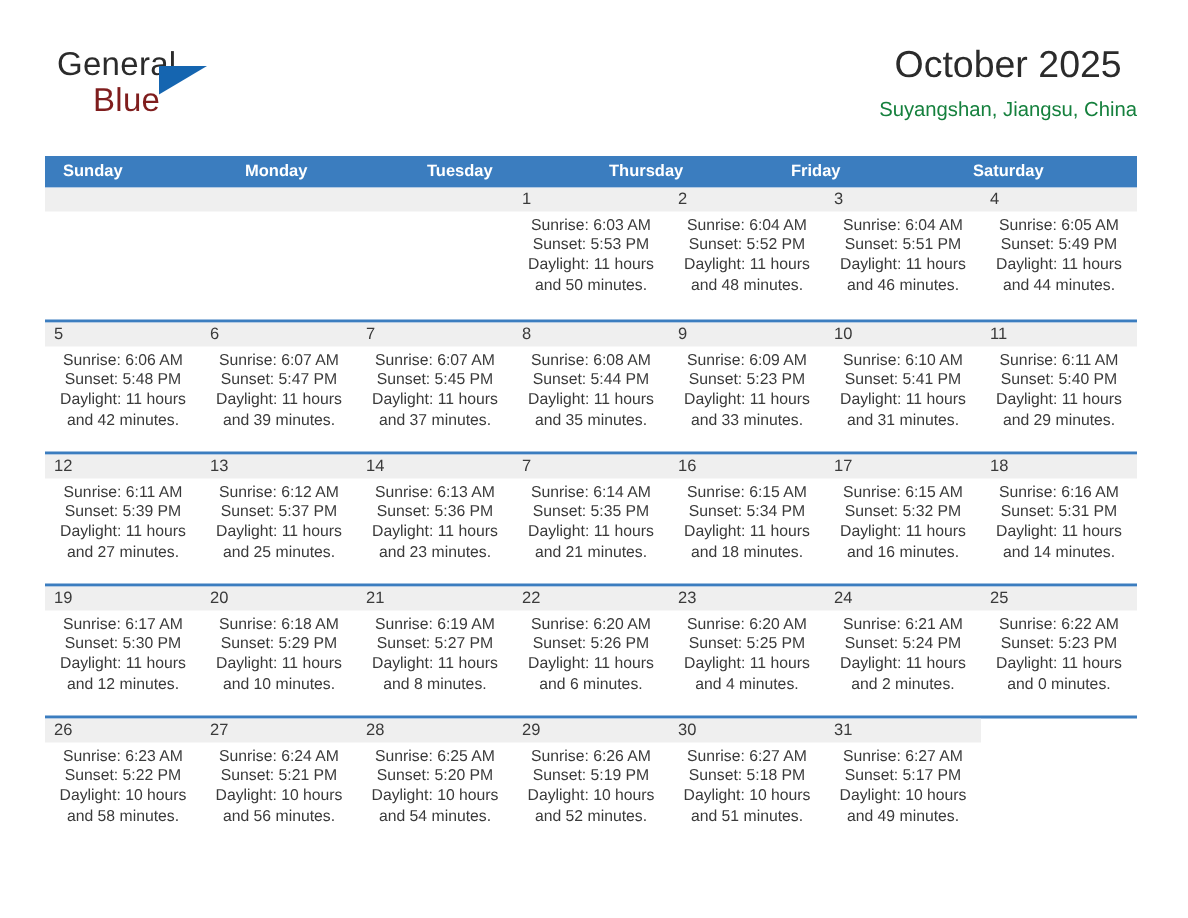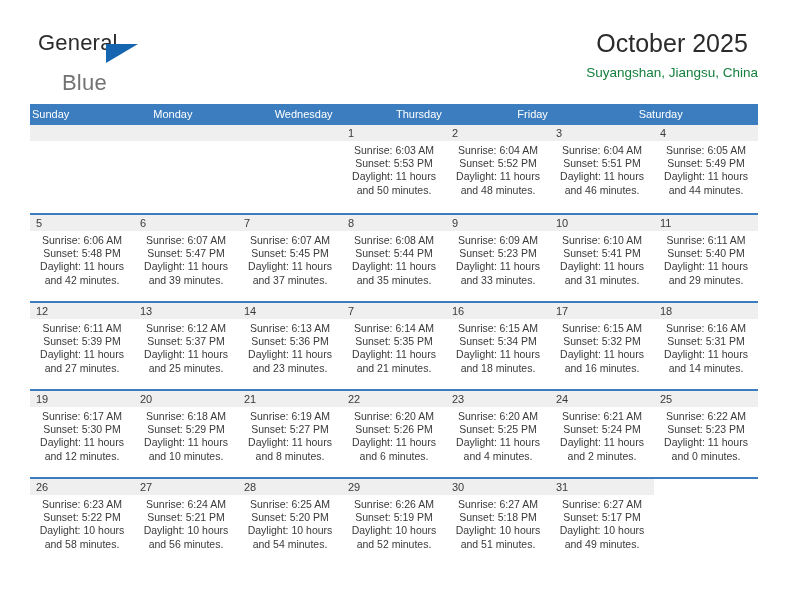--- a/index.html
+++ b/index.html
@@ -43,23 +43,23 @@
     left: 8px;
     top: 0px;
     font-size: 22px;
     color: #2b2b2b;
     letter-spacing: 0.2px;
     line-height: 26px;
   }
   .brand-blue {
     position: absolute;
     left: 32px;
-    top: 40px;
+    top: 24px;
     font-size: 22px;
-    color: #737373;
+    color: #7f1d1d;
     letter-spacing: 0.2px;
     line-height: 26px;
   }
   .brand-triangle {
     position: absolute;
     left: 76px;
     top: 14px;
     width: 0;
     height: 0;
     border-left: 32px solid #1565b0;
@@ -97,24 +97,25 @@
   .dow-row {
     display: flex;
     background: #3b7dbf;
     height: 21px;
   }
   .dow-cell {
     flex: 1 1 0;
     color: #ffffff;
     font-size: 11px;
     line-height: 21px;
-    padding-left: 2px;
+    padding-left: 12px;
     box-sizing: border-box;
     white-space: nowrap;
     overflow: hidden;
+    font-weight: bold;
   }
 
   .week-row {
     display: flex;
     border-top: 2px solid #3b7dbf;
     height: 88px;
     box-sizing: border-box;
   }
   .week-row.first {
     border-top: none;
@@ -171,21 +172,21 @@
       <div class="cal-title">October 2025</div>
       <div class="cal-location">Suyangshan, Jiangsu, China</div>
     </div>
 
   </div>
 
   <div class="calendar">
     <div class="dow-row" id="dow-row">
         <div class="dow-cell">Sunday</div>
         <div class="dow-cell">Monday</div>
-        <div class="dow-cell">Wednesday</div>
+        <div class="dow-cell">Tuesday</div>
         <div class="dow-cell">Thursday</div>
         <div class="dow-cell">Friday</div>
         <div class="dow-cell">Saturday</div>
       </div>
     <div id="weeks-container">
         <div class="week-row first">
           <div class="day-cell empty">
             <div class="day-number"></div>
           </div>
           <div class="day-cell empty">

